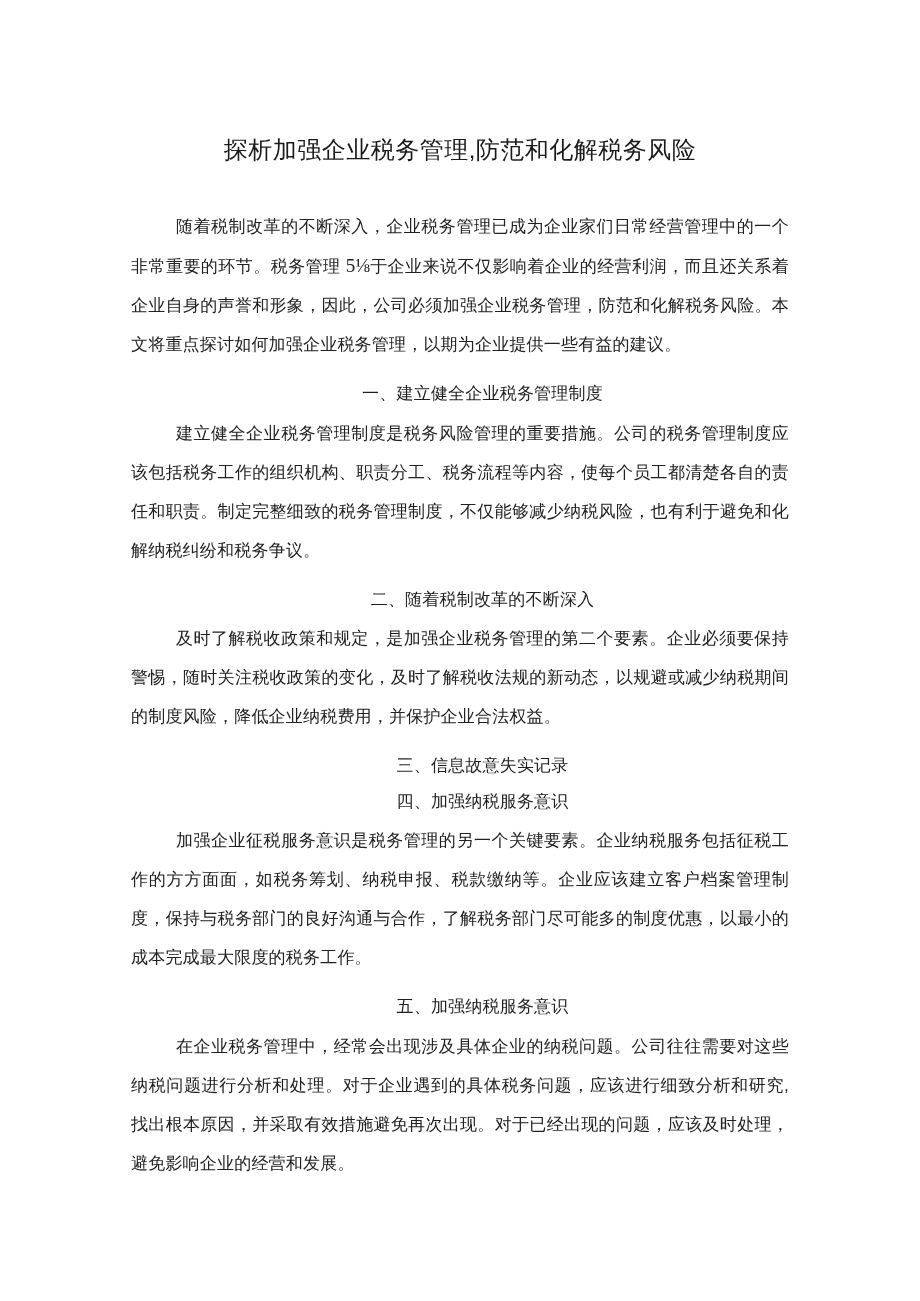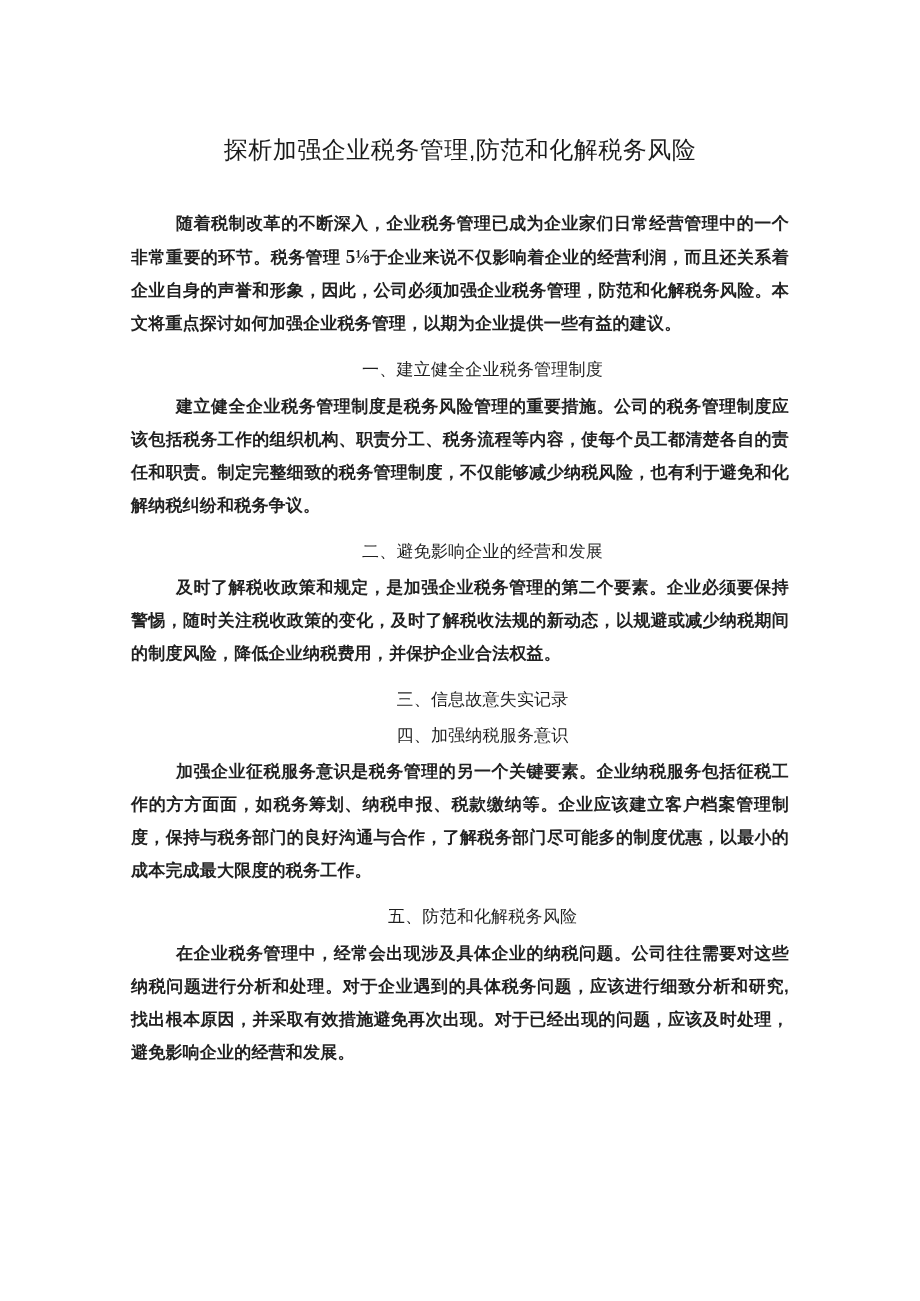--- a/index.html
+++ b/index.html
@@ -26,26 +26,25 @@
     font-size: 24px;
     font-weight: 500;
     line-height: 34px;
     text-align: center;
     letter-spacing: 0.5px;
     color: #1a1a1a;
   }
   .doc-paragraph {
     margin: 0 0 14px 0;
     font-size: 17px;
-    line-height: 33px;
+    line-height: 39px;
     text-align: justify;
     text-indent: 45px;
     letter-spacing: 0.2px;
     word-break: break-all;
-    font-weight: bold;
   }
   .section-heading {
     margin: 0 0 4px 0;
     font-size: 17px;
     font-weight: 400;
     line-height: 31.5px;
     text-indent: 45px;
     letter-spacing: 0.2px;
     color: #1f1f1f;
     text-align: center;
@@ -61,24 +60,24 @@
 
 <div class="page">
 
   <h1 class="doc-title">探析加强企业税务管理,防范和化解税务风险</h1>
 
   <p class="doc-paragraph"><span>随着税制改革的不断深入，企业税务管理已成为企业家们日常经营管理中的一个非常重要的环节。税务管理 </span><span class="serif-fraction">5⅛</span><span>于企业来说不仅影响着企业的经营利润，而且还关系着企业自身的声誉和形象，因此，公司必须加强企业税务管理，防范和化解税务风险。本文将重点探讨如何加强企业税务管理，以期为企业提供一些有益的建议。</span></p>
 
   <h2 class="section-heading">一、建立健全企业税务管理制度</h2>
   <p class="doc-paragraph">建立健全企业税务管理制度是税务风险管理的重要措施。公司的税务管理制度应该包括税务工作的组织机构、职责分工、税务流程等内容，使每个员工都清楚各自的责任和职责。制定完整细致的税务管理制度，不仅能够减少纳税风险，也有利于避免和化解纳税纠纷和税务争议。</p>
 
-  <h2 class="section-heading">二、避免影响企业的经营和发展</h2>
+  <h2 class="section-heading">二、随着税制改革的不断深入</h2>
   <p class="doc-paragraph">及时了解税收政策和规定，是加强企业税务管理的第二个要素。企业必须要保持警惕，随时关注税收政策的变化，及时了解税收法规的新动态，以规避或减少纳税期间的制度风险，降低企业纳税费用，并保护企业合法权益。</p>
 
   <h2 class="section-heading">三、信息故意失实记录</h2>
 
   <h2 class="section-heading">四、加强纳税服务意识</h2>
   <p class="doc-paragraph">加强企业征税服务意识是税务管理的另一个关键要素。企业纳税服务包括征税工作的方方面面，如税务筹划、纳税申报、税款缴纳等。企业应该建立客户档案管理制度，保持与税务部门的良好沟通与合作，了解税务部门尽可能多的制度优惠，以最小的成本完成最大限度的税务工作。</p>
 
-  <h2 class="section-heading">五、防范和化解税务风险</h2>
+  <h2 class="section-heading">五、加强纳税服务意识</h2>
   <p class="doc-paragraph">在企业税务管理中，经常会出现涉及具体企业的纳税问题。公司往往需要对这些纳税问题进行分析和处理。对于企业遇到的具体税务问题，应该进行细致分析和研究,找出根本原因，并采取有效措施避免再次出现。对于已经出现的问题，应该及时处理，避免影响企业的经营和发展。</p>
 
 </div>
 
 </body></html>

